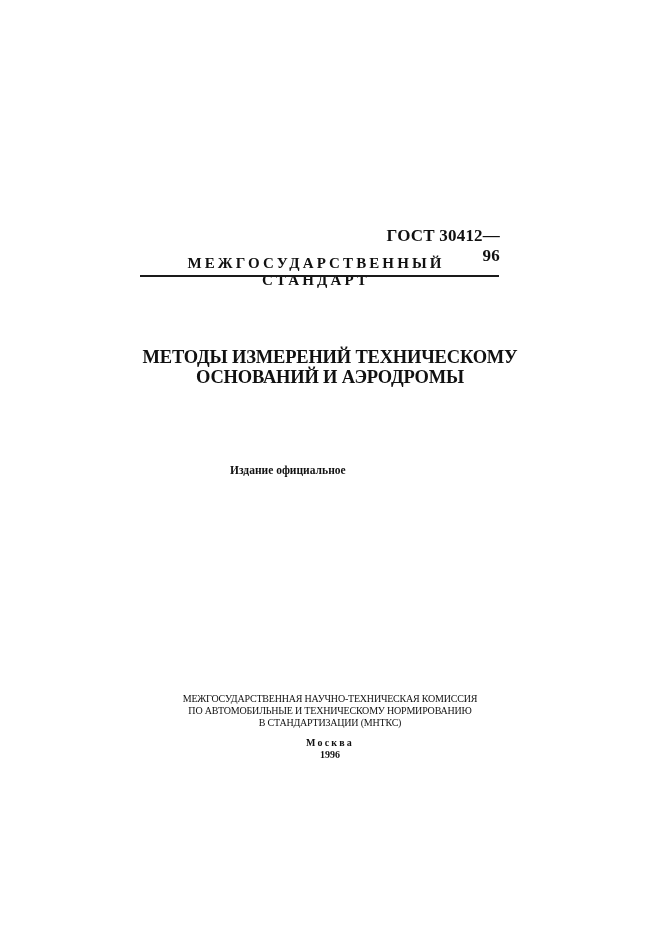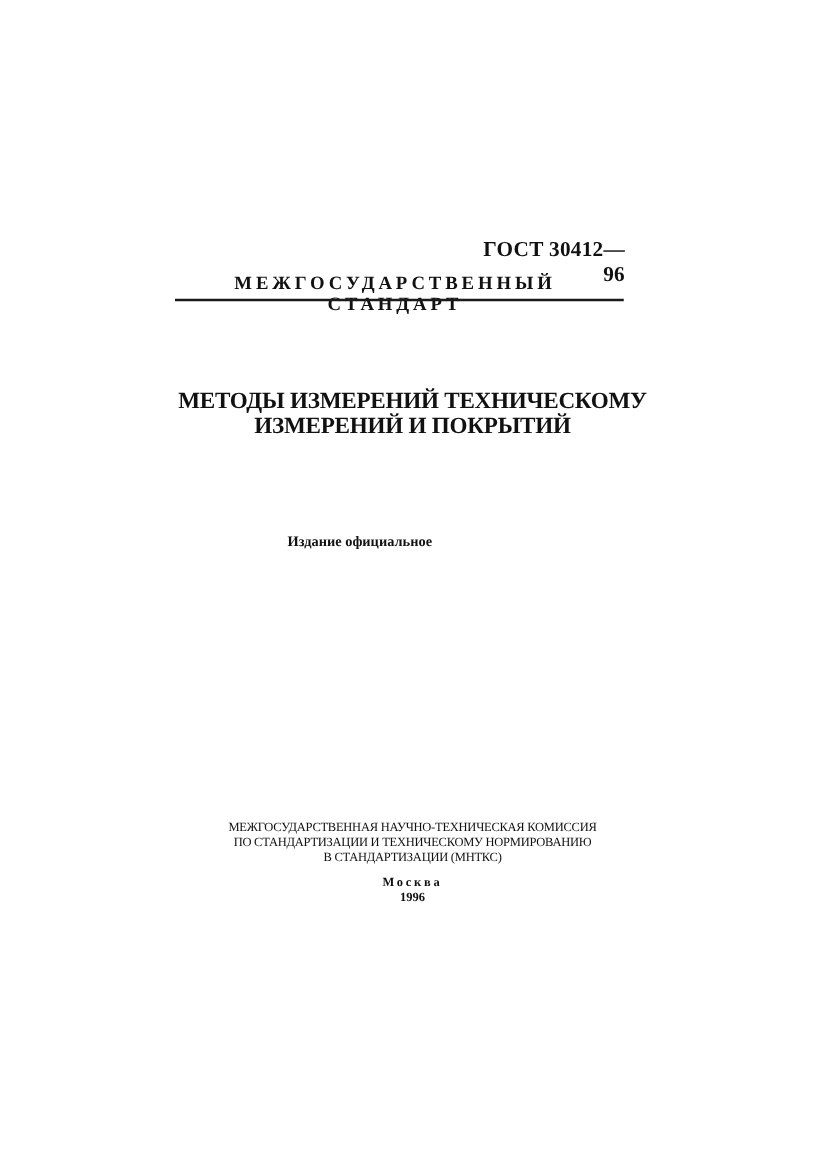--- a/index.html
+++ b/index.html
@@ -8,21 +8,21 @@
       background: #ffffff;
     }
     body {
       width: 661px;
       height: 935px;
       position: relative;
       overflow: hidden;
       font-family: "Liberation Serif", "DejaVu Serif", serif;
       color: #111111;
     }
-    .abs { position: absolute; }
+    .abs { position: absolute; margin-top: 36px; }
 
     .doc-code {
       left: 370px;
       top: 190px;
       width: 130px;
       text-align: right;
       font-size: 17px;
       font-weight: bold;
       letter-spacing: 0.2px;
     }
@@ -96,26 +96,26 @@
 <body>
 
 <div class="abs doc-code">ГОСТ 30412—96</div>
 
 <div class="abs doc-type">МЕЖГОСУДАРСТВЕННЫЙ СТАНДАРТ</div>
 
 <div class="abs rule"></div>
 
 <div class="abs title">
   <div>МЕТОДЫ ИЗМЕРЕНИЙ ТЕХНИЧЕСКОМУ</div>
-  <div>ИЗМЕРЕНИЙ И ПОКРЫТИЙ</div>
+  <div>ОСНОВАНИЙ И АЭРОДРОМЫ</div>
 </div>
 
 <div class="abs edition">Издание официальное</div>
 
 <div class="abs publisher">
   <div>МЕЖГОСУДАРСТВЕННАЯ НАУЧНО-ТЕХНИЧЕСКАЯ КОМИССИЯ</div>
-  <div>ПО СТАНДАРТИЗАЦИИ И ТЕХНИЧЕСКОМУ НОРМИРОВАНИЮ</div>
+  <div>ПО АВТОМОБИЛЬНЫЕ И ТЕХНИЧЕСКОМУ НОРМИРОВАНИЮ</div>
   <div>В СТАНДАРТИЗАЦИИ (МНТКС)</div>
 </div>
 
 <div class="abs city">Москва</div>
 
 <div class="abs year">1996</div>
 
 </body></html>

